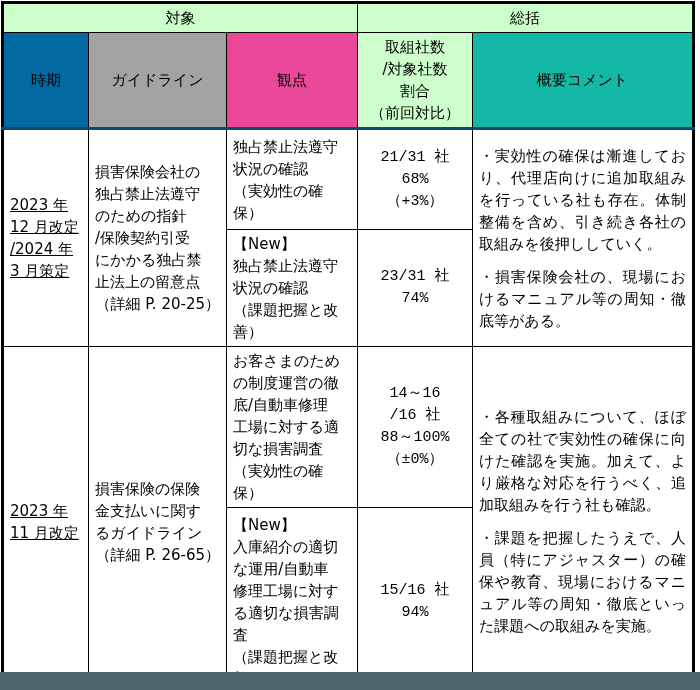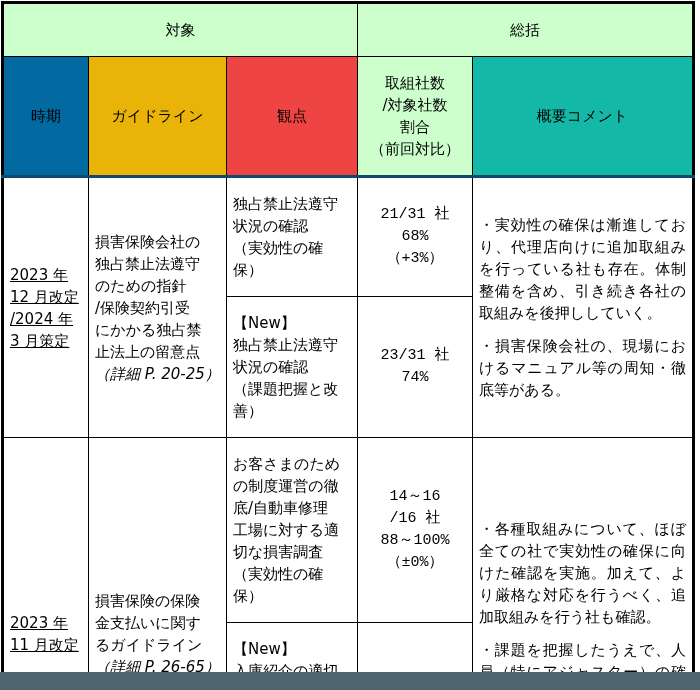--- a/index.html
+++ b/index.html
@@ -20,21 +20,21 @@
     border-collapse: collapse;
     table-layout: fixed;
     border: 3px solid #000000;
     font-size: 15px;
     line-height: 22px;
     color: #000000;
   }
   .doc-table th, .doc-table td {
     border: 1px solid #000000;
     vertical-align: middle;
-    padding: 15px 6px;
+    padding: 3px 6px;
     font-weight: normal;
   }
   
   .col-period    { width: 86px; }
   .col-guideline { width: 138px; }
   .col-viewpoint { width: 131px; }
   .col-ratio     { width: 115px; }
   .col-comments  { width: 221px; }
 
   
@@ -60,21 +60,21 @@
     padding-left: 9px;
     text-decoration: underline;
   }
   .cell-guideline {
     text-align: left;
     padding-left: 7px;
     padding-right: 4px;
     margin-top: 10px;
   }
   .cell-guideline .gl-main { white-space: pre-line; }
-  .cell-guideline .gl-detail { white-space: nowrap; font-style: italic; }
+  .cell-guideline .gl-detail { text-align: right; white-space: nowrap; }
   .cell-viewpoint {
     text-align: left;
     white-space: pre-line;
     padding-left: 7px;
     padding-right: 4px;
   }
   .cell-ratio {
     text-align: center;
     white-space: pre-line;
     font-family: Liberation Mono, monospace;
@@ -107,22 +107,22 @@
     </colgroup>
 
     <tbody>
         <tr class="row-group">
       <th class="hdr" colspan="3" style="background: rgb(204, 255, 204);">対象</th>
       <th class="hdr" colspan="2" style="background: rgb(204, 255, 204);">総括</th>
     </tr>
 
     <tr class="row-cols">
       <th class="hdr" style="background: #0369a1;">時期</th>
-      <th class="hdr" style="background: #eab308; margin-top: 22px;">ガイドライン</th>
-      <th class="hdr" style="background: #ef4444; margin-top: 6px;">観点</th>
+      <th class="hdr" style="background: #a3a3a3; margin-top: 22px;">ガイドライン</th>
+      <th class="hdr" style="background: #ec4899; margin-top: 6px;">観点</th>
       <th class="hdr" style="background: rgb(204, 255, 204);">取組社数
 /対象社数
 割合
 （前回対比）</th>
       <th class="hdr" style="background: #14b8a6;">概要コメント</th>
     </tr>
 
     <tr class="r1a">
       <td class="cell-period" rowspan="2">2023 年
 12 月改定

